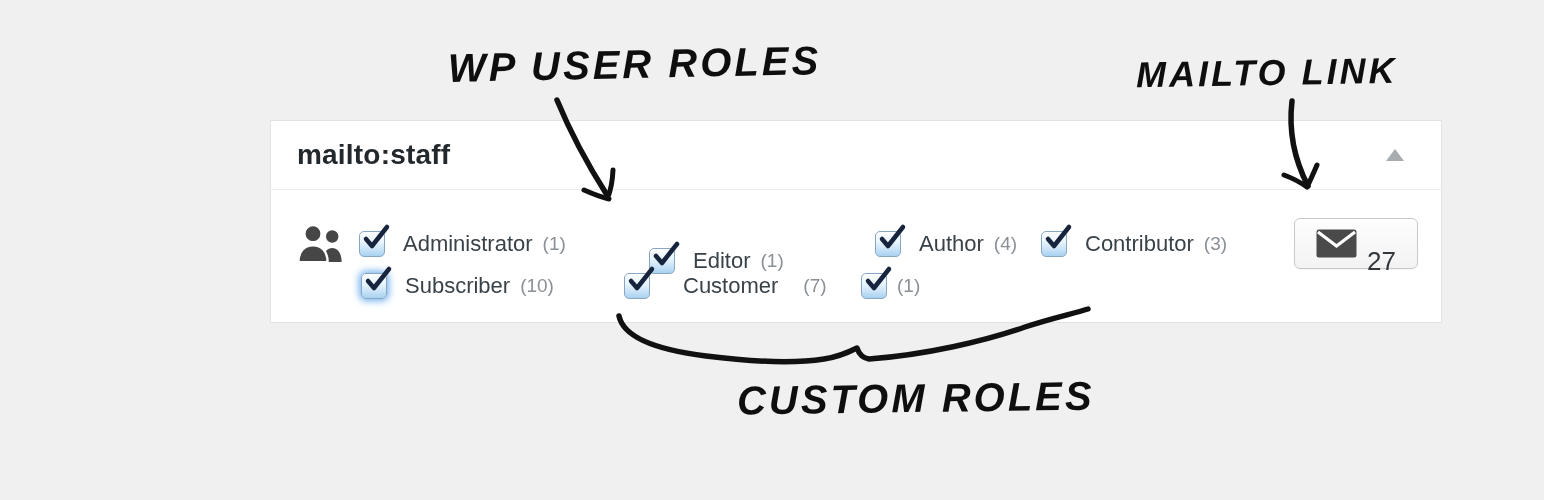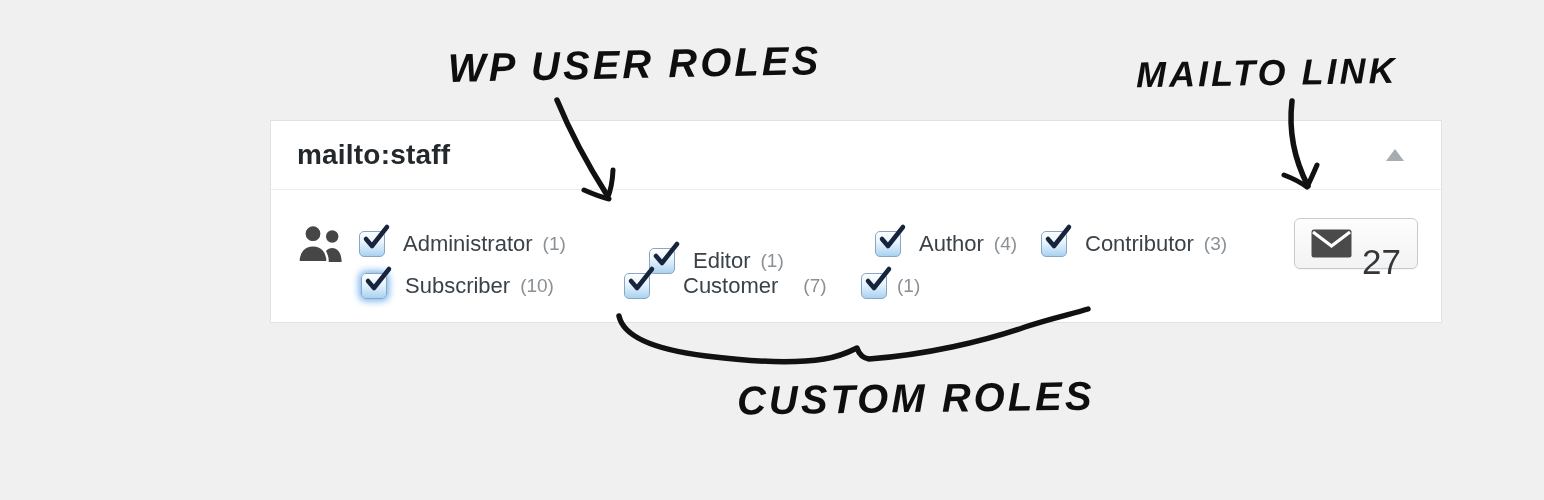--- a/index.html
+++ b/index.html
@@ -50,21 +50,21 @@
     margin-left:10px;font-size:19px;color:#8a9095;white-space:nowrap;
   }
   
   .mail-button{
     position:absolute;left:1023px;top:97px;width:124px;height:51px;
     background:linear-gradient(180deg,#fdfdfd,#f3f3f3);
     border:1px solid #c9c9c9;border-radius:6px;box-sizing:border-box;
     display:flex;align-items:center;justify-content:center;gap:10px;
     cursor:pointer;box-shadow:0 1px 1px rgba(0,0,0,.04);
   }
-  .mail-count{font-size:35px;color:#32373c;margin-top:36px;}
+  .mail-count{font-size:26px;color:#32373c;margin-top:36px;}
   
   .annotation{
     position:absolute;color:#0e0e0e;font-weight:bold;font-style:italic;
     font-family:"Liberation Sans",sans-serif;letter-spacing:3px;white-space:nowrap;
   }
   .ann-wp{left:448px;top:42px;font-size:40px;transform:rotate(-1.2deg);}
   .ann-mailto{left:1136px;top:52px;font-size:36px;transform:rotate(-1deg);}
   .ann-custom{left:737px;top:376px;font-size:40px;transform:rotate(-.8deg);}
   
   .ink-overlay{position:absolute;left:0;top:0;pointer-events:none;}

